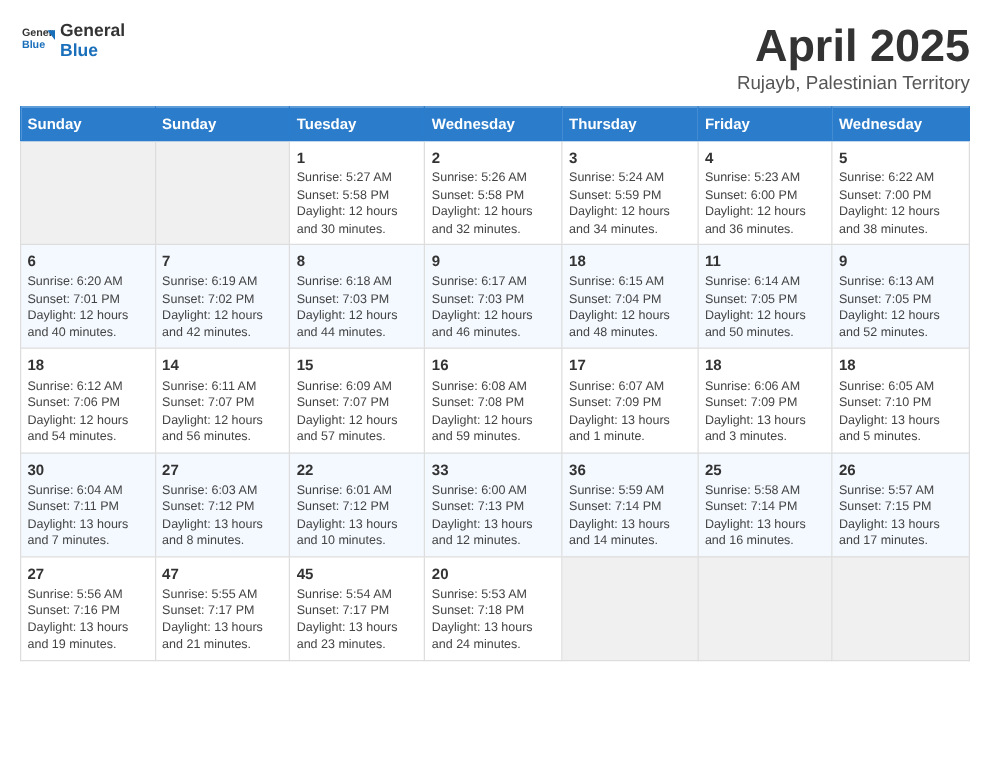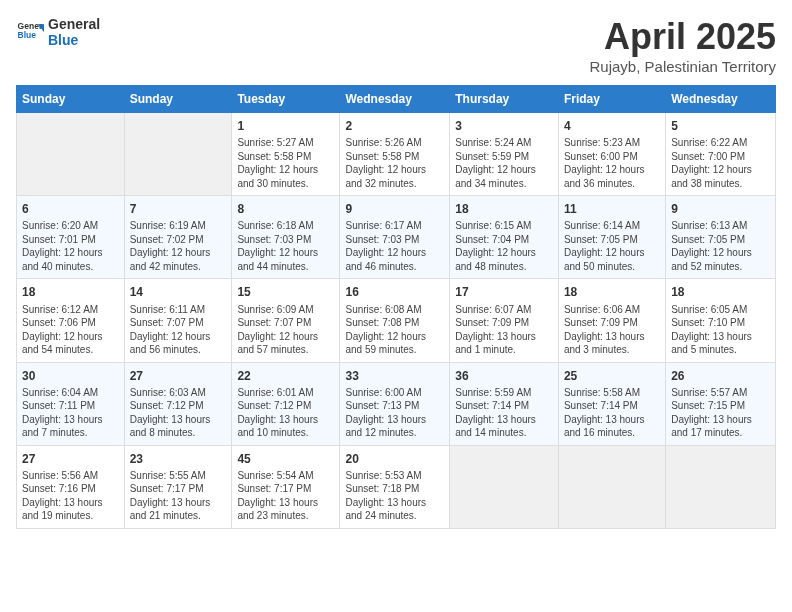--- a/index.html
+++ b/index.html
@@ -233,21 +233,21 @@
           <span class="day-number">26</span>
           <div class="day-detail">Sunrise: 5:57 AM<br>Sunset: 7:15 PM<br>Daylight: 13 hours<br>and 17 minutes.</div>
         </td>
       </tr>
       <tr>
         <td>
           <span class="day-number">27</span>
           <div class="day-detail">Sunrise: 5:56 AM<br>Sunset: 7:16 PM<br>Daylight: 13 hours<br>and 19 minutes.</div>
         </td>
         <td>
-          <span class="day-number">23</span>
+          <span class="day-number">47</span>
           <div class="day-detail">Sunrise: 5:55 AM<br>Sunset: 7:17 PM<br>Daylight: 13 hours<br>and 21 minutes.</div>
         </td>
         <td>
           <span class="day-number">45</span>
           <div class="day-detail">Sunrise: 5:54 AM<br>Sunset: 7:17 PM<br>Daylight: 13 hours<br>and 23 minutes.</div>
         </td>
         <td>
           <span class="day-number">20</span>
           <div class="day-detail">Sunrise: 5:53 AM<br>Sunset: 7:18 PM<br>Daylight: 13 hours<br>and 24 minutes.</div>
         </td>

